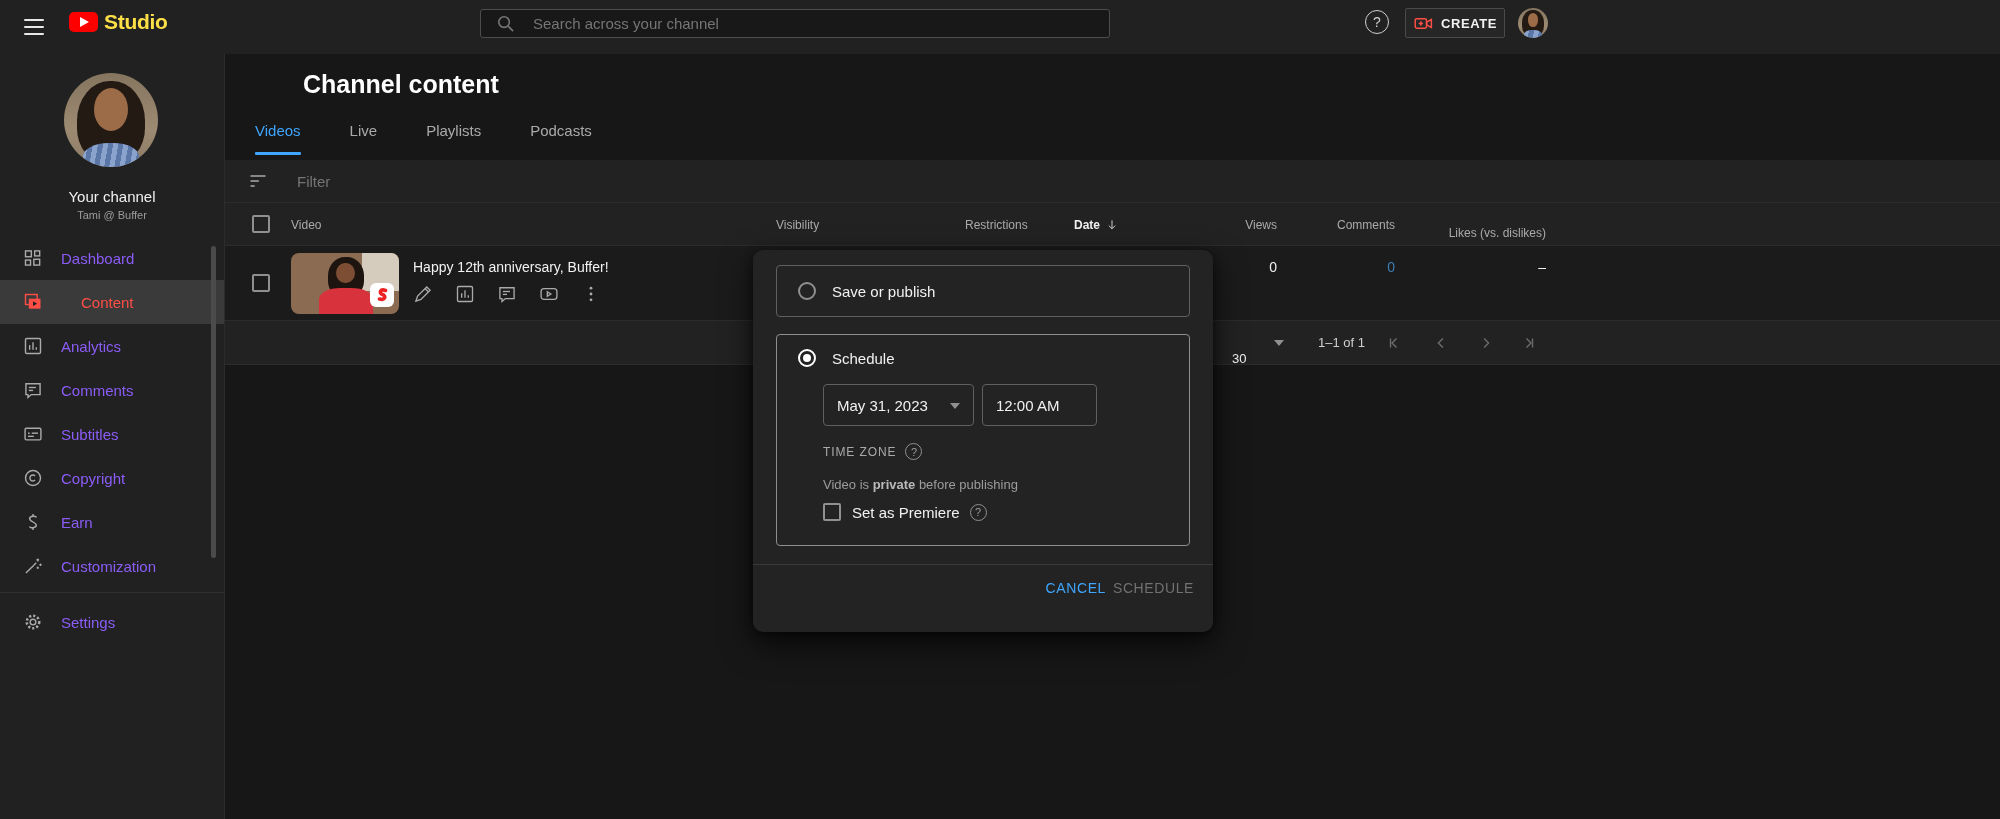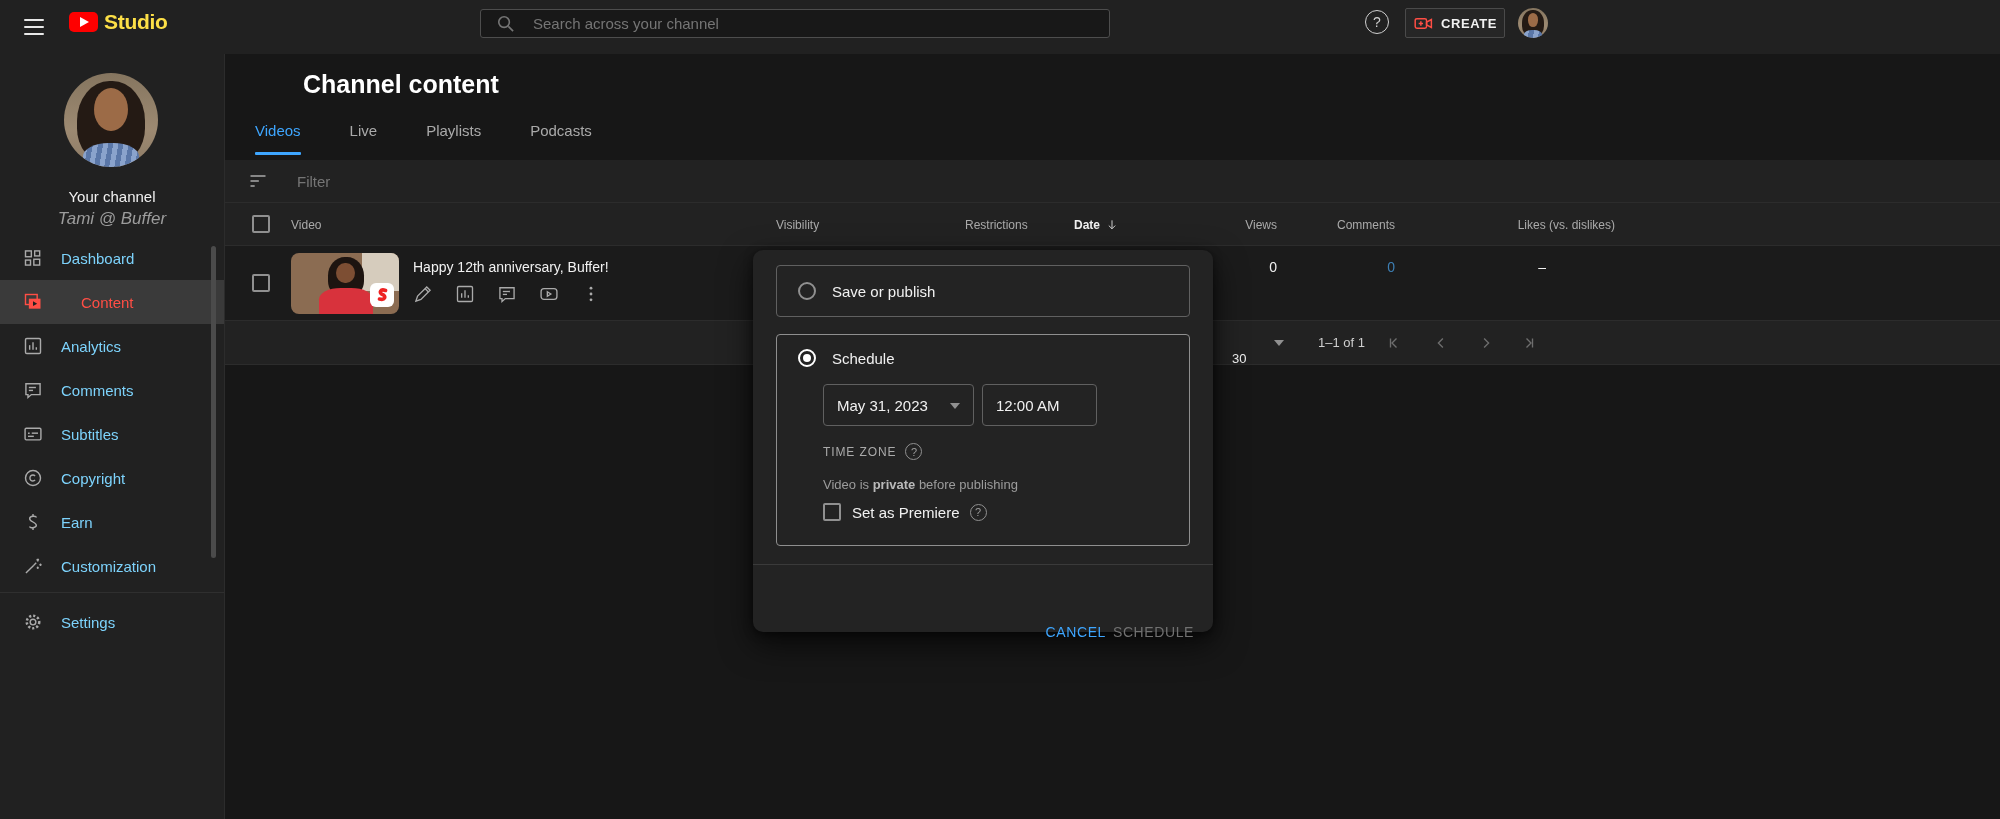--- a/index.html
+++ b/index.html
@@ -29,25 +29,25 @@
   .avatar-art .hair { position:absolute; left:14%; top:8%; width:72%; height:88%; background:#241a14; border-radius:48% 48% 42% 42%; }
   .avatar-art .face { position:absolute; left:32%; top:16%; width:36%; height:46%; background:#996档a47; background:#9c6b47; border-radius:50%; }
   .avatar-art .shirt { position:absolute; left:20%; bottom:-6%; width:60%; height:32%; border-radius:45% 45% 0 0;
     background:repeating-linear-gradient(100deg,#8aa3cc 0 5px,#5a77a8 5px 10px); }
   #topbar-avatar { position:absolute; left:1518px; top:8px; width:30px; height:30px; cursor:pointer; }
 
   
   #sidebar { position:absolute; left:0; top:54px; width:225px; height:765px; background:#212121; border-right:1px solid #2c2c2c; z-index:20; }
   #sb-avatar { position:absolute; left:64px; top:19px; width:94px; height:94px; cursor:pointer; }
   #sb-channel-name { position:absolute; top:134px; width:100%; text-align:center; font-size:15px; color:#f1f1f1; }
-  #sb-channel-handle { position:absolute; top:155px; width:100%; text-align:center; font-size:17px; color:#9c9c9c;font-style:italic; }
+  #sb-channel-handle { position:absolute; top:155px; width:100%; text-align:center; font-size:11px; color:#9c9c9c; }
   #sb-menu { position:absolute; left:0; top:182px; width:100%; }
   .sb-item { height:44px; display:flex; align-items:center; cursor:pointer; }
   .sb-item .ic { width:20px; height:20px; margin-left:23px; display:flex; align-items:center; justify-content:center; }
-  .sb-item .lbl { margin-left:18px; font-size:15px; color:#7dd3fc; }
+  .sb-item .lbl { margin-left:18px; font-size:15px; color:#8b5cf6; }
   .sb-item.selected { background:#3a3a3a;gap:20px; }
   .sb-item.selected .lbl { color:#ff4e45; font-weight:500; }
   #sb-divider { position:absolute; left:0; top:538px; width:100%; height:1px; background:#2f2f2f; }
   #sb-settings { position:absolute; left:0; top:546px; width:100%; }
   #sb-scrollbar { position:absolute; right:8px; top:192px; width:5px; height:312px; background:#4b4b4b; border-radius:3px; cursor:pointer; }
 
   
   #main { position:absolute; left:225px; top:54px; width:1775px; height:765px; background:#171717; }
   #page-title { position:absolute; left:30px; top:16px; font-size:25px; font-weight:700; color:#ffffff;margin-left:48px; }
   #tabs { position:absolute; left:30px; top:68px; display:flex; }
@@ -64,21 +64,21 @@
   .cbx { width:18px; height:18px; border:2px solid #909090; border-radius:2px; background:transparent; cursor:pointer; }
   #header-row .cbx { position:absolute; left:27px; top:12px; }
   .colhead { position:absolute; top:15px; }
   #col-video { left:66px; }
   #col-visibility { left:551px; }
   #col-restrictions { left:700px;margin-left:40px; }
   #col-date { left:849px; color:#f1f1f1; font-weight:700; display:flex; align-items:center; gap:5px; }
   .col-right { position:absolute; top:15px; text-align:right; }
   #col-views { left:932px; width:120px; }
   #col-comments { left:1052px; width:118px; }
-  #col-likes { left:1239px; width:151px; }
+  #col-likes { left:1170px; width:151px;margin-top:8px; }
   #video-row { position:relative; height:75px; background:#1b1b1b; }
   #video-row .cbx { position:absolute; left:27px; top:28px; }
   #thumb { position:absolute; left:66px; top:7px; width:108px; height:61px; border-radius:8px; overflow:hidden; background:#8b6c52; cursor:pointer; }
   #thumb .wall { position:absolute; right:0; top:0; width:34%; height:62%; background:#d6ccbd; }
   #thumb .hair { position:absolute; left:34%; top:6%; width:34%; height:66%; background:#1d1410; border-radius:46% 46% 40% 40%; }
   #thumb .face { position:absolute; left:42%; top:16%; width:17%; height:34%; background:#7d4e33; border-radius:50%; }
   #thumb .shirt { position:absolute; left:26%; bottom:-4%; width:50%; height:46%; background:#d8323c; border-radius:40% 40% 0 0; }
   #shorts-badge { position:absolute; right:5px; bottom:7px; width:24px; height:24px; background:#fff; border-radius:6px; display:flex; align-items:center; justify-content:center; }
   #video-title { position:absolute; left:188px; top:13px; font-size:14px; color:#f1f1f1; cursor:pointer; }
   .row-icons { position:absolute; left:188px; top:38px; display:flex; }
@@ -118,21 +118,21 @@
   .qmark { width:17px; height:17px; border:1.5px solid #909090; border-radius:50%; color:#9c9c9c;
     font-size:11px; display:inline-flex; align-items:center; justify-content:center; cursor:pointer; flex:none; }
   #tz-row { position:absolute; left:46px; top:108px; display:flex; align-items:center; gap:9px; }
   #tz-label { font-size:12px; font-weight:400; letter-spacing:0.9px; color:#aaaaaa; }
   #private-note { position:absolute; left:46px; top:142px; font-size:13px; color:#9c9c9c; }
   #private-note b { color:#b9b9b9; }
   #premiere-row { position:absolute; left:46px; top:168px; display:flex; align-items:center; }
   #premiere-row .cbx { flex:none; }
   #premiere-label { margin:0 10px 0 11px; font-size:15px; color:#f1f1f1; }
   #dlg-divider { position:absolute; left:0; top:314px; width:100%; height:1px; background:#3a3a3a; }
-  .dlg-btn { position:absolute; top:330px; font-size:14px; font-weight:500; letter-spacing:0.6px; cursor:pointer;margin-top:44px; }
+  .dlg-btn { position:absolute; top:330px; font-size:14px; font-weight:500; letter-spacing:0.6px; cursor:pointer; }
   #btn-cancel { right:107px; color:#3ea6ff; }
   #btn-schedule { right:19px; color:#717171; }
   svg { display:block; }
 </style>
 </head>
 <body>
 
 <div id="topbar">
   <div id="hamburger">
       <div></div>

